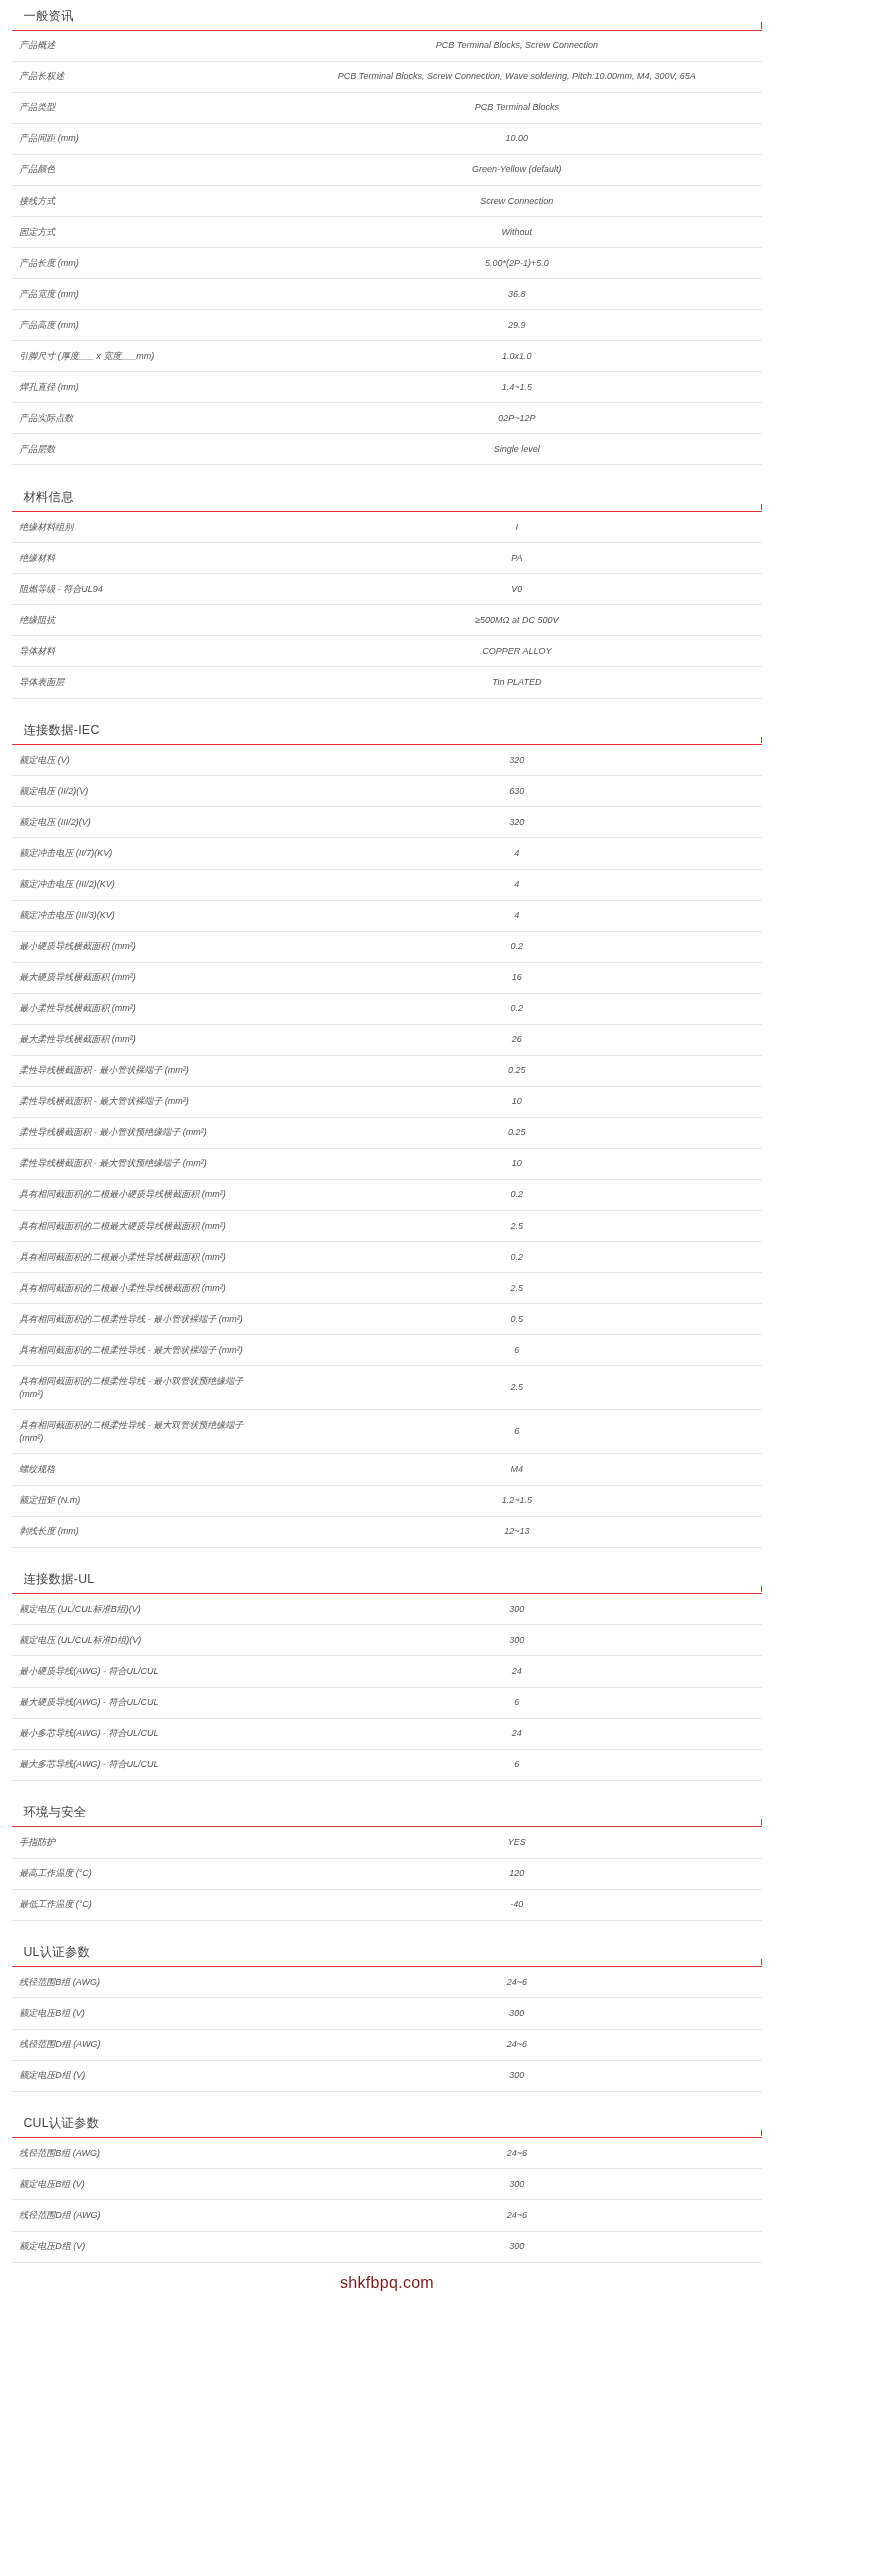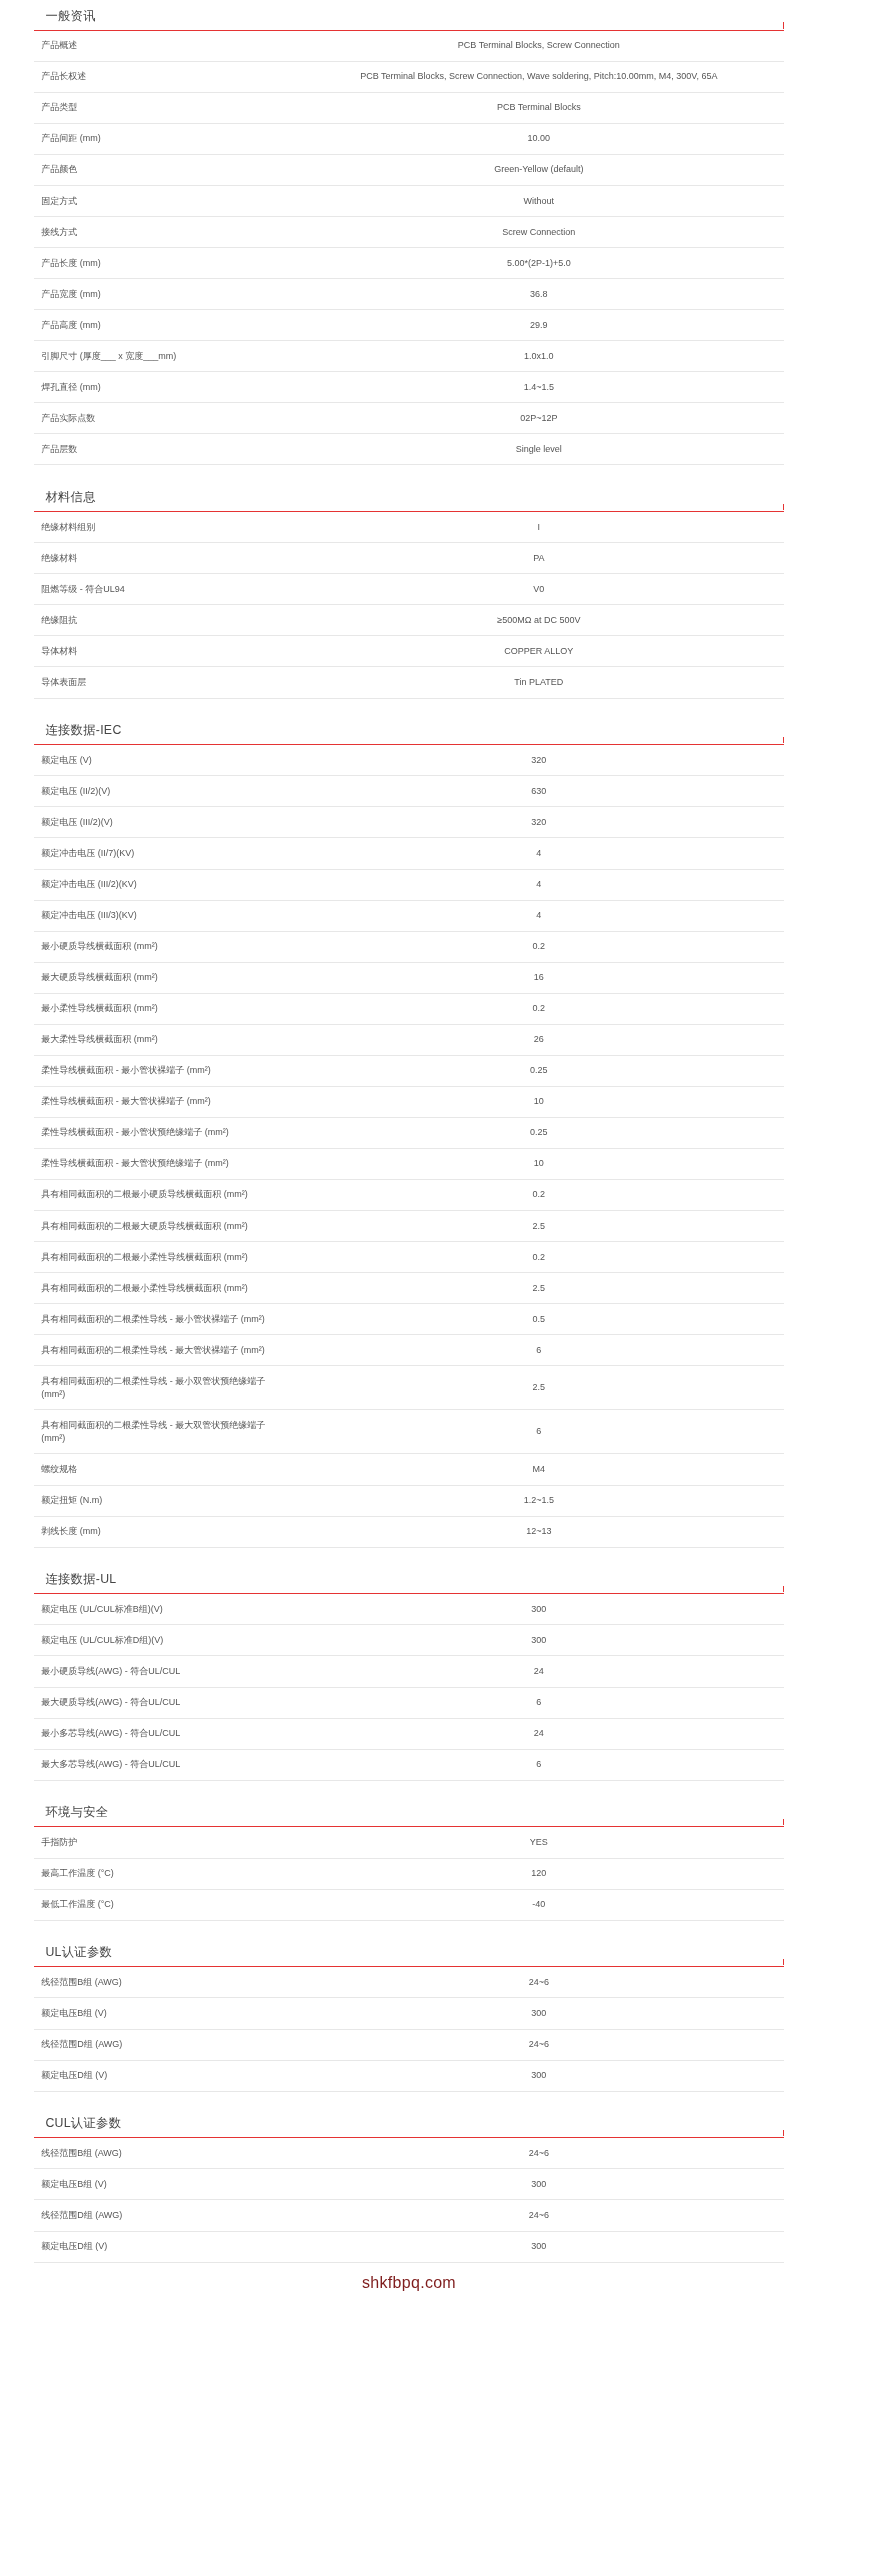--- a/index.html
+++ b/index.html
@@ -10,21 +10,20 @@
   body {
     font-family: "Liberation Sans", "DejaVu Sans", sans-serif;
     color: #444444;
     width: 874px;
   }
   .page {
     width: 774px;
     box-sizing: border-box;
     padding: 0 0 21.3px 0;
     position: relative;
-    margin-left: 22px;
   }
   .section {
     margin: 0 0 0 0;
   }
   .section-header {
     position: relative;
     padding: 7.5px 11.7px 5.3px 11.7px;
     border-bottom: 1.1px solid #e53333;
     margin: 0 11.7px 0 11.7px;
   }
@@ -40,20 +39,21 @@
     bottom: 1.1px;
     width: 1.1px;
     height: 6.4px;
     background: #e53333;
   }
   table.spec {
     width: calc(100% - 23.5px);
     margin: 0 11.7px;
     border-collapse: collapse;
     table-layout: fixed;
+    font-style: italic;
   }
   table.spec td {
     border-bottom: 0.5px solid #e7e7e7;
     font-size: 9px;
     color: #5a5a5a;
     padding: 8.5px 7.5px;
     line-height: 1.45;
     vertical-align: middle;
   }
   table.spec td.k {
@@ -106,26 +106,26 @@
             </tr>
             <tr>
               <td class="k">产品间距 (mm)</td>
               <td class="v">10.00</td>
             </tr>
             <tr>
               <td class="k">产品颜色</td>
               <td class="v">Green-Yellow (default)</td>
             </tr>
             <tr>
+              <td class="k">接线方式</td>
+              <td class="v">Screw Connection</td>
+            </tr>
+            <tr>
               <td class="k">固定方式</td>
               <td class="v">Without</td>
-            </tr>
-            <tr>
-              <td class="k">接线方式</td>
-              <td class="v">Screw Connection</td>
             </tr>
             <tr>
               <td class="k">产品长度 (mm)</td>
               <td class="v">5.00*(2P-1)+5.0</td>
             </tr>
             <tr>
               <td class="k">产品宽度 (mm)</td>
               <td class="v">36.8</td>
             </tr>
             <tr>

